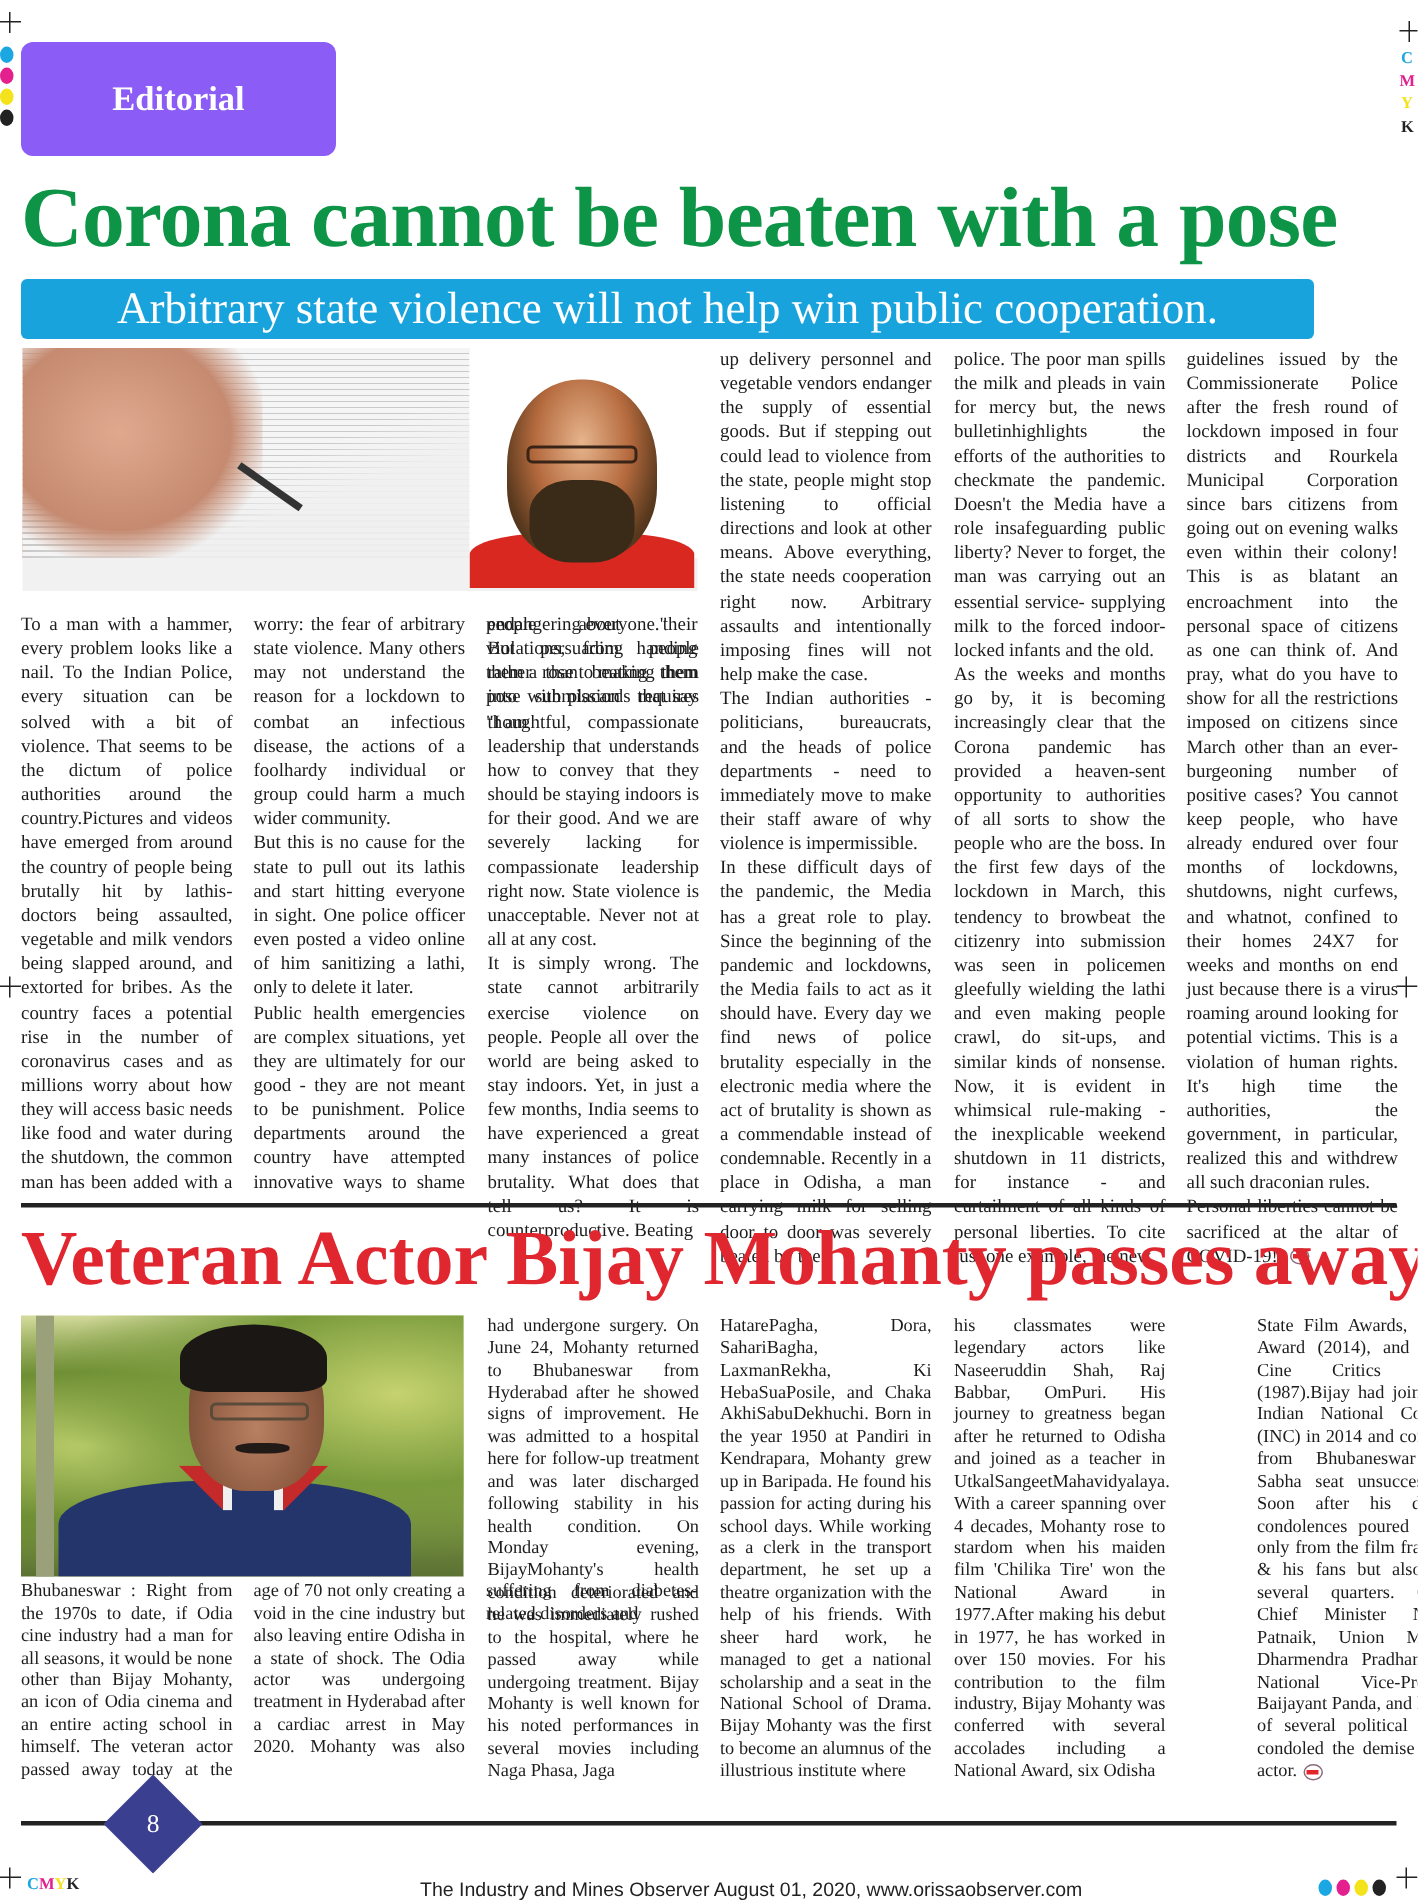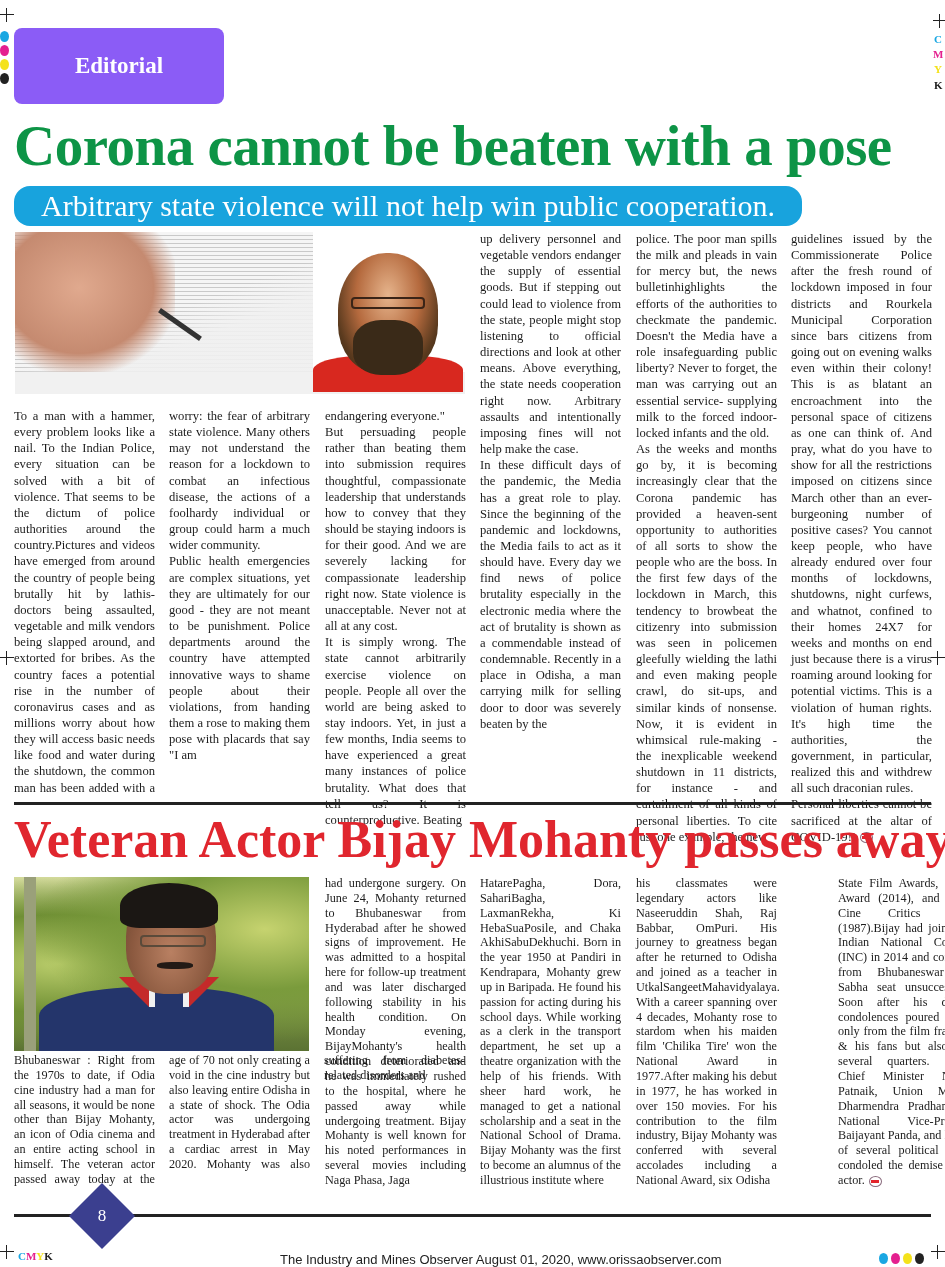--- a/index.html
+++ b/index.html
@@ -20,22 +20,22 @@
     font-family: "Liberation Serif", serif; font-weight: bold; font-size: 23px;
     display: flex; align-items: center; justify-content: center;
   }
 
   .headline1 {
     position: absolute; left: 14px; top: 112px; width: 920px;
     font-family: "Liberation Serif", serif; font-weight: bold; font-size: 57px;
     color: #0d9446; letter-spacing: -0.5px; white-space: nowrap; line-height: 68px;
   }
   .subhead-bar {
-    position: absolute; left: 14px; top: 186px; width: 788px; height: 40px;
-    background: #18a3dd; border-radius: 16px; color: #fff;
+    position: absolute; left: 14px; top: 186px; width: 862px; height: 40px;
+    background: #18a3dd; border-radius: 4px; color: #fff;
     font-family: "Liberation Serif", serif; font-size: 30px;
     display: flex; align-items: center; justify-content: center; white-space: nowrap;
   }
 
   .photo { position: absolute; overflow: hidden; }
   .photo-writing {
     left: 15px; top: 232px; width: 298px; height: 140px;
     background:
       linear-gradient(160deg, rgba(255,255,255,0) 55%, rgba(240,240,240,0.9) 70%),
       repeating-linear-gradient(0deg, #c9c9c9 0 1px, #f5f5f5 1px 4px),
@@ -183,29 +183,31 @@
 <div class="photo-strip"></div>
 <div class="photo photo-author">
   <div class="shirt"></div>
   <div class="face"></div>
   <div class="beard"></div>
   <div class="glasses"></div>
 </div>
 
 <div class="col ed-col1">
   <p>To a man with a hammer, every problem looks like a nail. To the Indian Police, every situation can be solved with a bit of violence. That seems to be the dictum of police authorities around the country.Pictures and videos have emerged from around the country of people being brutally hit by lathis- doctors being assaulted, vegetable and milk vendors being slapped around, and extorted for bribes. As the country faces a potential rise in the number of coronavirus cases and as millions worry about how they will access basic needs like food and water during the shutdown, the common man has been added with a worry: the fear of arbitrary state violence. Many others may not understand the reason for a lockdown to combat an infectious disease, the actions of a foolhardy individual or group could harm a much wider community.</p>
+  <p>But this is no cause for the state to pull out its lathis and start hitting everyone in sight. One police officer even posted a video online of him sanitizing a lathi, only to delete it later.</p>
   <p>Public health emergencies are complex situations, yet they are ultimately for our good - they are not meant to be punishment. Police departments around the country have attempted innovative ways to shame people about their violations, from handing them a rose to making them pose with placards that say "I am</p>
 </div>
 <div class="col ed-col3">
   <p style="text-align:left;">endangering everyone."</p>
   <p>But persuading people rather than beating them into submission requires thoughtful, compassionate leadership that understands how to convey that they should be staying indoors is for their good. And we are severely lacking for compassionate leadership right now. State violence is unacceptable. Never not at all at any cost.</p>
   <p>It is simply wrong. The state cannot arbitrarily exercise violence on people. People all over the world are being asked to stay indoors. Yet, in just a few months, India seems to have experienced a great many instances of police brutality. What does that tell us? It is counterproductive. Beating</p>
 </div>
 <div class="col ed-col4">
   <p>up delivery personnel and vegetable vendors endanger the supply of essential goods. But if stepping out could lead to violence from the state, people might stop listening to official directions and look at other means. Above everything, the state needs cooperation right now. Arbitrary assaults and intentionally imposing fines will not help make the case.</p>
+  <p>The Indian authorities - politicians, bureaucrats, and the heads of police departments - need to immediately move to make their staff aware of why violence is impermissible.</p>
   <p>In these difficult days of the pandemic, the Media has a great role to play. Since the beginning of the pandemic and lockdowns, the Media fails to act as it should have. Every day we find news of police brutality especially in the electronic media where the act of brutality is shown as a commendable instead of condemnable. Recently in a place in Odisha, a man carrying milk for selling door to door was severely beaten by the</p>
 </div>
 <div class="col ed-col5">
   <p>police. The poor man spills the milk and pleads in vain for mercy but, the news bulletinhighlights the efforts of the authorities to checkmate the pandemic. Doesn't the Media have a role insafeguarding public liberty? Never to forget, the man was carrying out an essential service- supplying milk to the forced indoor-locked infants and the old.</p>
   <p>As the weeks and months go by, it is becoming increasingly clear that the Corona pandemic has provided a heaven-sent opportunity to authorities of all sorts to show the people who are the boss. In the first few days of the lockdown in March, this tendency to browbeat the citizenry into submission was seen in policemen gleefully wielding the lathi and even making people crawl, do sit-ups, and similar kinds of nonsense. Now, it is evident in whimsical rule-making - the inexplicable weekend shutdown in 11 districts, for instance - and curtailment of all kinds of personal liberties. To cite just one example, the new</p>
 </div>
 <div class="col ed-col6">
   <p>guidelines issued by the Commissionerate Police after the fresh round of lockdown imposed in four districts and Rourkela Municipal Corporation since bars citizens from going out on evening walks even within their colony! This is as blatant an encroachment into the personal space of citizens as one can think of. And pray, what do you have to show for all the restrictions imposed on citizens since March other than an ever-burgeoning number of positive cases? You cannot keep people, who have already endured over four months of lockdowns, shutdowns, night curfews, and whatnot, confined to their homes 24X7 for weeks and months on end just because there is a virus roaming around looking for potential victims. This is a violation of human rights. It's high time the authorities, the government, in particular, realized this and withdrew all such draconian rules.</p>
   <p><span>Personal liberties cannot be sacrificed at the altar of COVID-19!!</span><span class="end-mark"></span></p>
 </div>

